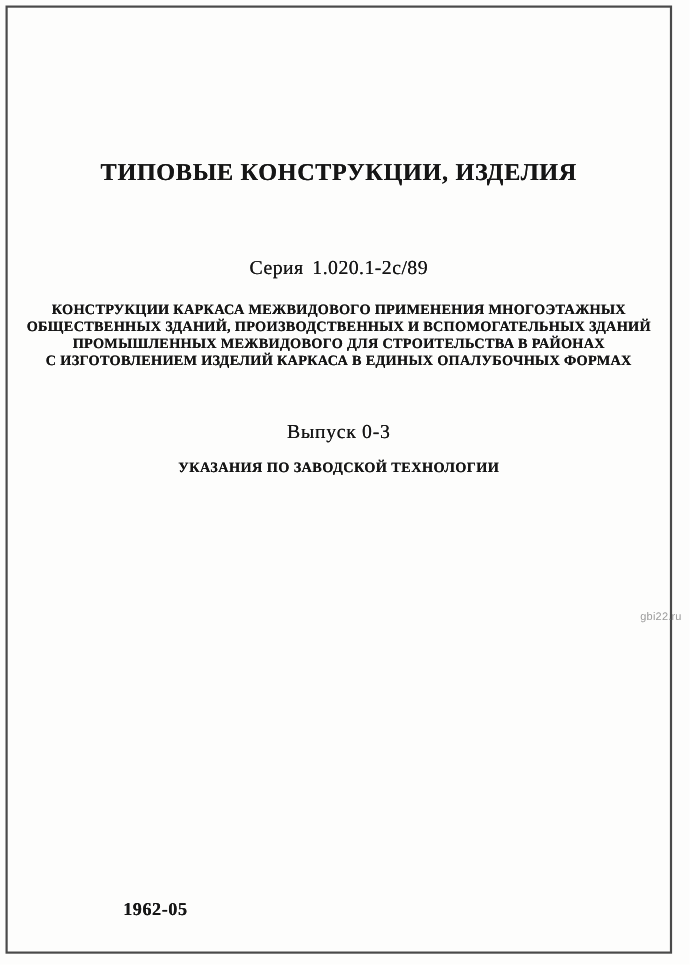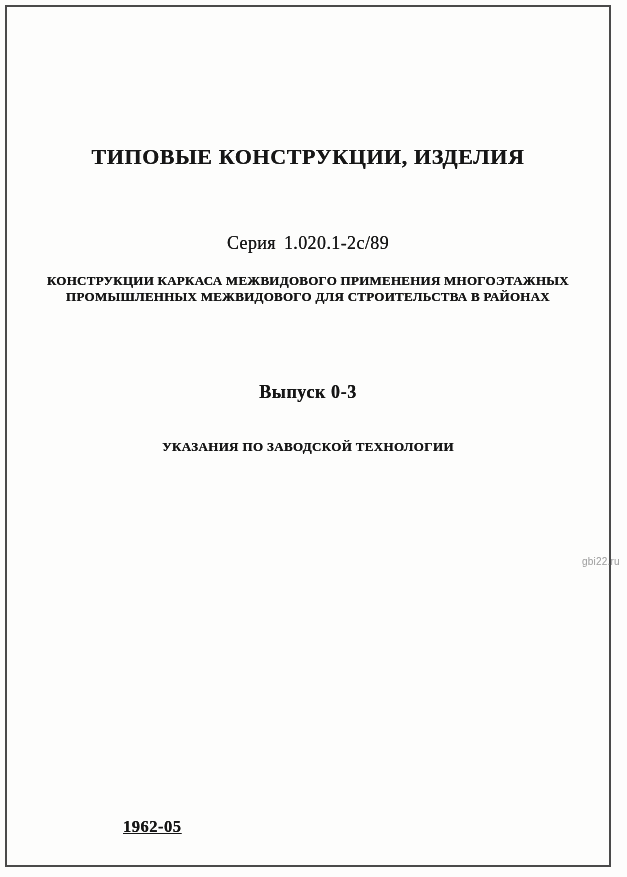--- a/index.html
+++ b/index.html
@@ -54,41 +54,40 @@
     line-height: 15.5px;
     letter-spacing: 0.25px;
     text-shadow: 0 0 0.3px #161616;
   }
   .description-block .line {
     white-space: nowrap;
   }
   .issue-line {
     top: 375px;
     font-size: 18px;
-    font-weight: bold;
+    font-weight: normal;
     letter-spacing: 0.6px;
     text-shadow: 0 0 0.4px #161616;
   }
   .subtitle-block {
-    top: 432px;
+    top: 410px;
     font-size: 13px;
     font-weight: bold;
     line-height: 15.5px;
     letter-spacing: 0.35px;
     text-shadow: 0 0 0.3px #161616;
   }
   .designation {
     position: absolute;
-    left: 123px;
+    left: 112px;
     top: 817px;
     font-size: 16.5px;
     font-weight: bold;
     letter-spacing: 0.5px;
     text-shadow: 0 0 0.4px #161616;
-    text-decoration: underline;
   }
   .watermark {
     position: absolute;
     left: 582px;
     top: 556px;
     font-family: "Liberation Sans", sans-serif;
     font-size: 10px;
     color: #9b9b9b;
     letter-spacing: 0.2px;
     z-index: 3;
@@ -103,21 +102,23 @@
   <div class="page-frame">
 
     <div class="centered-block doc-title">
       <div class="line">ТИПОВЫЕ КОНСТРУКЦИИ, ИЗДЕЛИЯ</div>
     </div>
 
     <div class="centered-block series-line">Серия 1.020.1-2с/89</div>
 
     <div class="centered-block description-block">
       <div class="line">КОНСТРУКЦИИ КАРКАСА МЕЖВИДОВОГО ПРИМЕНЕНИЯ МНОГОЭТАЖНЫХ</div>
+      <div class="line">ОБЩЕСТВЕННЫХ ЗДАНИЙ, ПРОИЗВОДСТВЕННЫХ И ВСПОМОГАТЕЛЬНЫХ ЗДАНИЙ</div>
       <div class="line">ПРОМЫШЛЕННЫХ МЕЖВИДОВОГО ДЛЯ СТРОИТЕЛЬСТВА В РАЙОНАХ</div>
+      <div class="line">С ИЗГОТОВЛЕНИЕМ ИЗДЕЛИЙ КАРКАСА В ЕДИНЫХ ОПАЛУБОЧНЫХ ФОРМАХ</div>
     </div>
 
     <div class="centered-block issue-line">Выпуск 0-3</div>
 
     <div class="centered-block subtitle-block">
       <div class="line">УКАЗАНИЯ ПО ЗАВОДСКОЙ ТЕХНОЛОГИИ</div>
     </div>
 
   </div>
 

